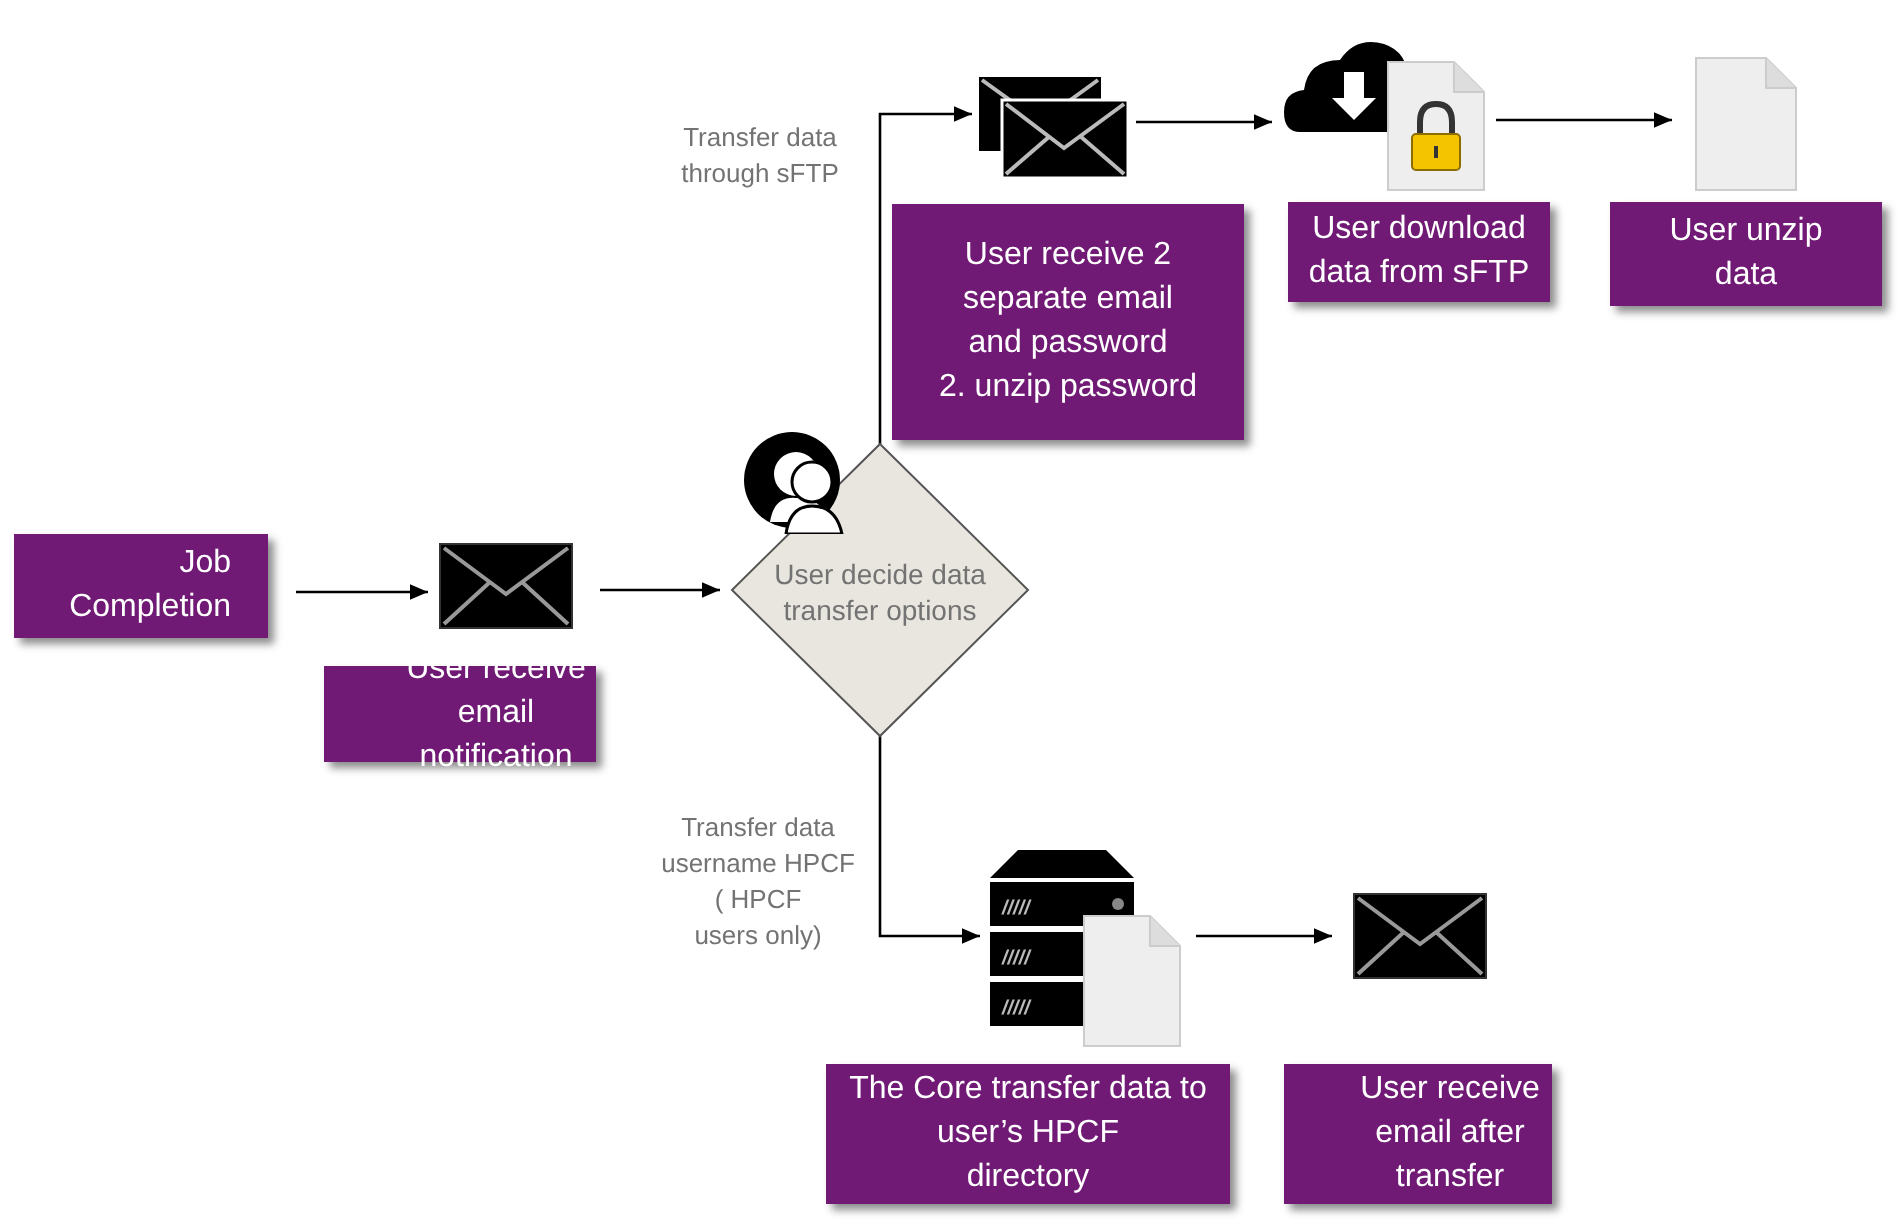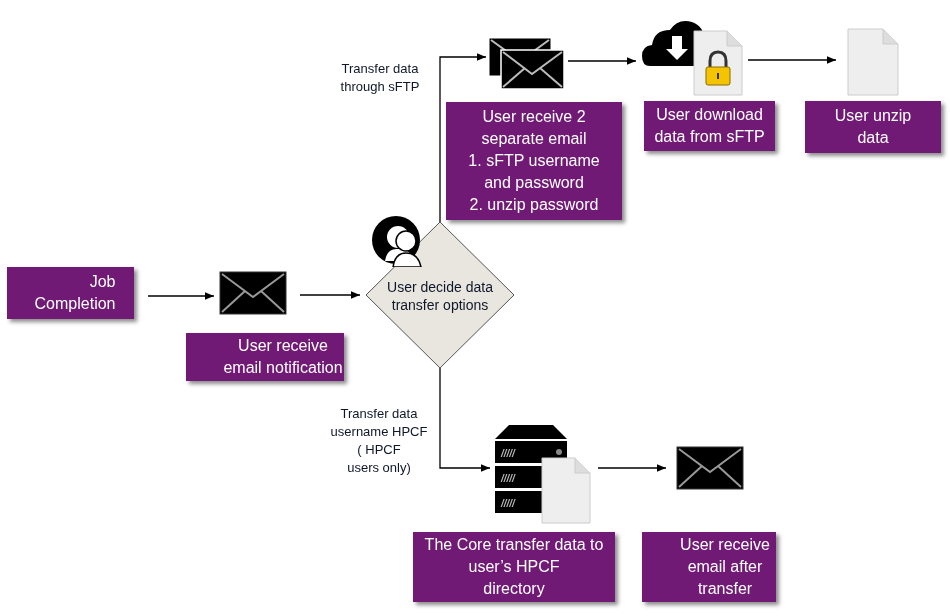--- a/index.html
+++ b/index.html
@@ -1,20 +1,20 @@
 <!DOCTYPE html>
 <html><head>
 <meta charset="utf-8">
 <style>
   html,body{margin:0;padding:0;background:#fff;}
   body{width:950px;height:616px;position:relative;overflow:hidden;font-family:"Liberation Sans",sans-serif;}
   .box{position:absolute;color:#fff;text-align:center;font-size:16px;line-height:22px;display:flex;align-items:center;justify-content:center;box-shadow:3px 3px 4px rgba(0,0,0,0.45);box-sizing:border-box;}
   .blue{background:#701a75;}
   .orange{background:#701a75;text-align:right;}
-  .label{position:absolute;color:#0f172a;font-size:13px;line-height:17px;text-align:center;}
+  .label{position:absolute;color:#737373;font-size:13px;line-height:17px;text-align:center;}
   svg.lines{position:absolute;left:0;top:0;}
   .icon{position:absolute;}
 </style>
 </head>
 <body>
 
 <svg class="lines" width="950" height="616">
   <defs>
     <marker id="arr" markerWidth="8" markerHeight="8" refX="7" refY="4" orient="auto">
       <path d="M0,1 L7,4 L0,7 Z" fill="#000"></path>
@@ -35,21 +35,21 @@
   <span style="width:90px;">Job Completion</span>
 </div>
 
 <svg class="icon" style="left:219px;top:271px;" width="68" height="44">
   <rect x="1" y="1" width="66" height="42" fill="#000" stroke="#333"></rect>
   <polyline points="3,3 34,26 65,3" fill="none" stroke="#999" stroke-width="2"></polyline>
   <line x1="3" y1="41" x2="26" y2="20" stroke="#999" stroke-width="2"></line>
   <line x1="65" y1="41" x2="42" y2="20" stroke="#999" stroke-width="2"></line>
 </svg>
 
-<div class="box blue" style="left:186px;top:333px;width:158px;height:48px;padding-left:36px;">
+<div class="box blue" style="left:162px;top:333px;width:136px;height:48px;padding-left:36px;">
   <span style="width:140px;">User receive email notification</span>
 </div>
 
 <svg class="icon" style="left:371px;top:215px;" width="56" height="52">
   <circle cx="25" cy="25" r="24" fill="#000"></circle>
   <circle cx="27" cy="22" r="11" fill="#fff"></circle>
   <path d="M14,46 Q16,33 27,34 Q40,33 42,46 Z" fill="#fff"></path>
   <circle cx="35" cy="26" r="10" fill="#fff" stroke="#000" stroke-width="1.5"></circle>
   <path d="M22,52 Q24,38 35,38 Q47,38 50,52 Z" fill="#fff" stroke="#000" stroke-width="1.5"></path>
 </svg>
@@ -66,21 +66,20 @@
   <polyline points="3,3 32,24 61,3" fill="none" stroke="#bbb" stroke-width="2"></polyline>
   <rect x="13" y="13" width="63" height="39" fill="#000" stroke="#fff" stroke-width="1.5"></rect>
   <polyline points="15,15 44,37 74,15" fill="none" stroke="#bbb" stroke-width="2"></polyline>
   <line x1="15" y1="50" x2="37" y2="31" stroke="#bbb" stroke-width="2"></line>
   <line x1="74" y1="50" x2="52" y2="31" stroke="#bbb" stroke-width="2"></line>
 </svg>
 
 <div class="box blue" style="left:446px;top:102px;width:176px;height:118px;flex-direction:column;">
   <div>User receive 2</div>
   <div>separate email</div>
-  <div>1. sFTP username</div>
   <div>and password</div>
   <div>2. unzip password</div>
 </div>
 
 <svg class="icon" style="left:642px;top:18px;" width="102" height="80">
   <path d="M8,48 Q0,48 0,38 Q0,28 10,27 Q12,12 28,12 Q36,0 50,4 Q62,8 62,22 Q72,24 70,36 L70,48 Z" fill="#000"></path>
   <rect x="30" y="18" width="10" height="14" fill="#fff"></rect>
   <polygon points="24,31 46,31 35,42" fill="#fff"></polygon>
 </svg>
 <svg class="icon" style="left:693px;top:30px;" width="50" height="66">

